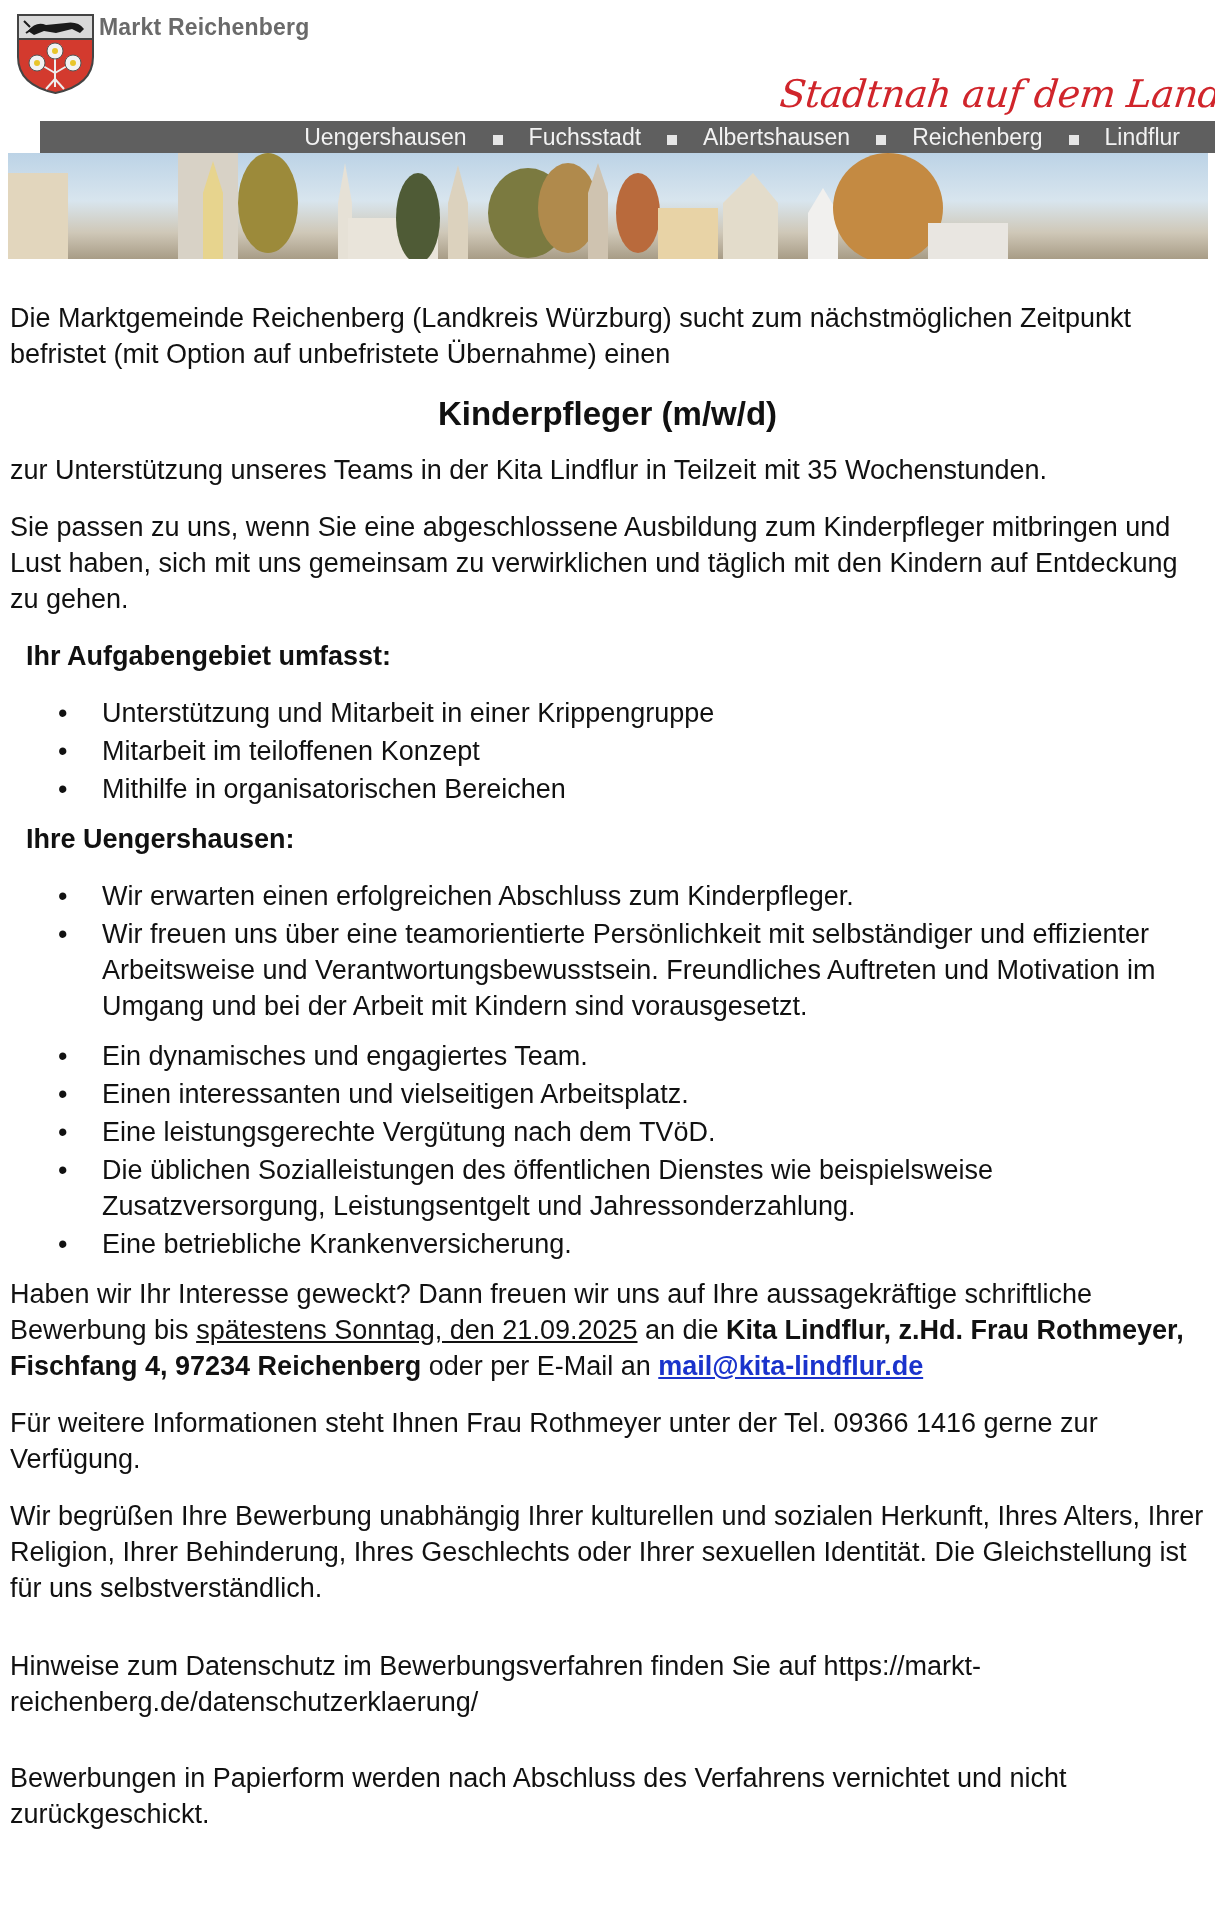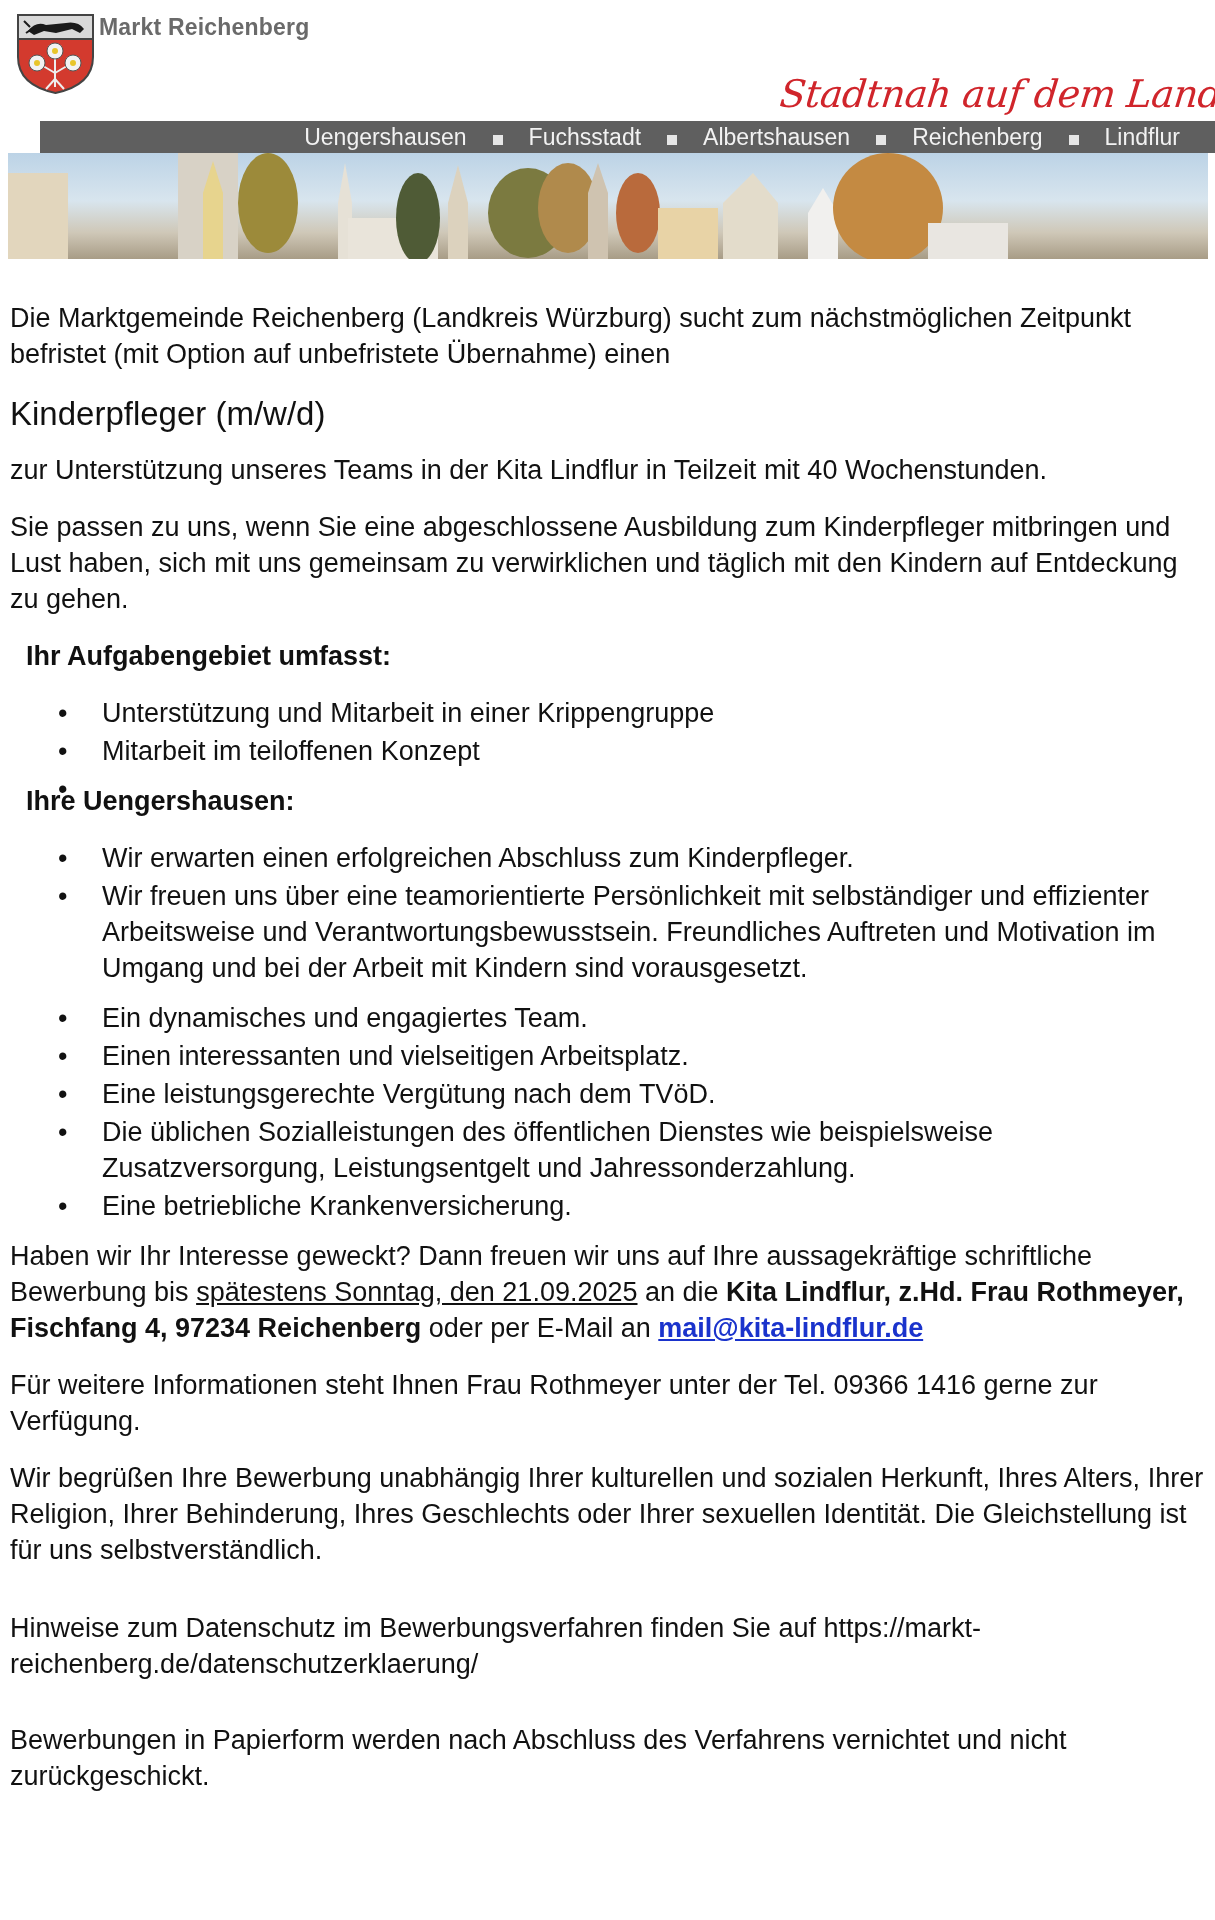--- a/index.html
+++ b/index.html
@@ -9,21 +9,21 @@
   .brand{position:absolute;left:99px;top:14px;font-size:23px;font-weight:bold;color:#6a6a6a;letter-spacing:0.2px;}
   .slogan{position:absolute;left:780px;top:72px;font-family:"DejaVu Serif",serif;font-style:italic;font-size:38px;color:#d0252b;letter-spacing:-0.5px;transform:skewX(-6deg);white-space:nowrap;}
   .band{position:absolute;left:0;top:121px;width:1200px;height:32px;background:#5f5f5f;display:flex;align-items:center;justify-content:flex-end;padding-right:60px;box-sizing:border-box;margin-left:40px;}
   .band .nav-item{color:#f2f2f2;font-size:23px;white-space:nowrap;}
   .band .sep{display:inline-block;width:10px;height:10px;background:#e6e6e6;margin:6px 26px 0 26px;}
   .photo{position:absolute;left:8px;top:153px;width:1200px;height:106px;overflow:hidden;
     background:linear-gradient(180deg,#bcd3e6 0%,#d8e5ee 45%,#cfc8b8 75%,#a89c86 100%);}
   .photo svg{position:absolute;left:0;top:0;}
   .content{position:absolute;left:10px;top:296px;width:1195px;font-size:27px;line-height:36px;}
   .content p{margin:4px 0 21px 0;}
-  .title{font-weight:normal;font-size:33px;line-height:40px;margin:22px 0 18px 0 !important;}
+  .title{text-align:center;font-weight:bold;font-size:33px;line-height:40px;margin:22px 0 18px 0 !important;}
   .heading{font-weight:bold;margin:0 0 21px 16px;}
   ul{list-style:none;margin:0 0 14px 0;padding:0;}
   ul li{position:relative;padding-left:92px;margin:0 0 2px 0;}
   ul li .bullet{position:absolute;left:48px;top:0;}
   .u{text-decoration:underline;}
   .b{font-weight:bold;}
   a.mail{color:#1a33cc;font-weight:bold;text-decoration:underline;}
   .gap{height:36px;}
 </style>
 </head>
@@ -79,28 +79,28 @@
       <path d="M800 106 V60 L815 35 L830 60 V106 Z" fill="#f1f0ee"></path>
       <ellipse cx="880" cy="55" rx="55" ry="55" fill="#c48a42"></ellipse>
       <rect x="920" y="70" width="80" height="36" fill="#e9e6e1"></rect>
     </svg>
   </div>
 </div>
 
 <div class="content">
   <p>Die Marktgemeinde Reichenberg (Landkreis Würzburg) sucht zum nächstmöglichen Zeitpunkt befristet (mit Option auf unbefristete Übernahme) einen</p>
   <p class="title">Kinderpfleger (m/w/d)</p>
-  <p>zur Unterstützung unseres Teams in der Kita Lindflur in Teilzeit mit 40 Wochenstunden.</p>
+  <p>zur Unterstützung unseres Teams in der Kita Lindflur in Teilzeit mit 35 Wochenstunden.</p>
   <p>Sie passen zu uns, wenn Sie eine abgeschlossene Ausbildung zum Kinderpfleger mitbringen und Lust haben, sich mit uns gemeinsam zu verwirklichen und täglich mit den Kindern auf Entdeckung zu gehen.</p>
 
   <div class="heading">Ihr Aufgabengebiet umfasst:</div>
   <ul>
     <li><span class="bullet">•</span><span>Unterstützung und Mitarbeit in einer Krippengruppe</span></li>
     <li><span class="bullet">•</span><span>Mitarbeit im teiloffenen Konzept</span></li>
-    <li><span class="bullet">•</span></li>
+    <li><span class="bullet">•</span><span>Mithilfe in organisatorischen Bereichen</span></li>
   </ul>
 
   <div class="heading">Ihre Uengershausen:</div>
   <ul>
     <li><span class="bullet">•</span><span>Wir erwarten einen erfolgreichen Abschluss zum Kinderpfleger.</span></li>
     <li><span class="bullet">•</span><span>Wir freuen uns über eine teamorientierte Persönlichkeit mit selbständiger und effizienter Arbeitsweise und Verantwortungsbewusstsein. Freundliches Auftreten und Motivation im Umgang und bei der Arbeit mit Kindern sind vorausgesetzt.</span></li>
   </ul>
 
   <ul>
     <li><span class="bullet">•</span><span>Ein dynamisches und engagiertes Team.</span></li>

